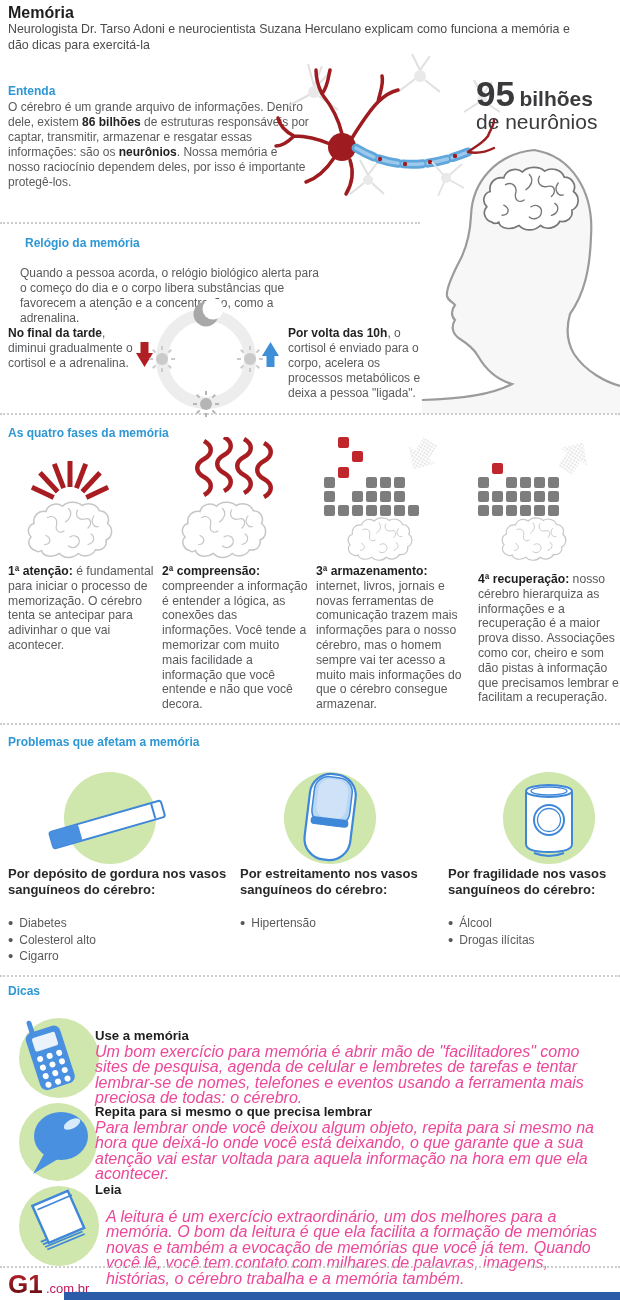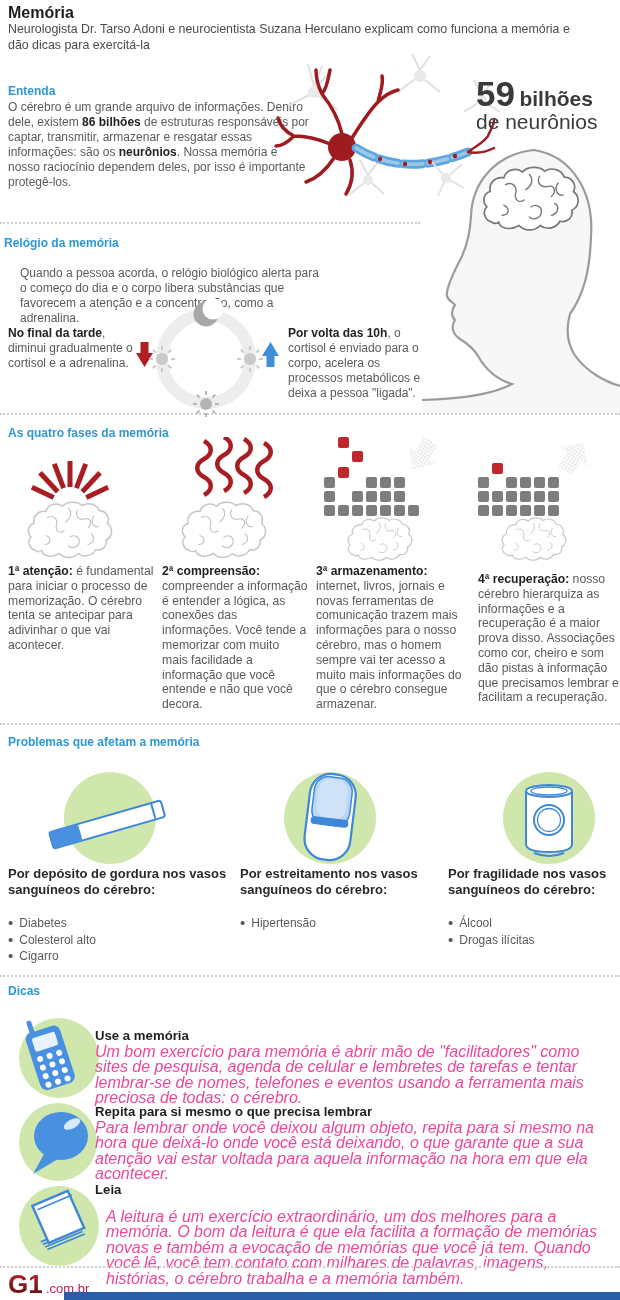--- a/index.html
+++ b/index.html
@@ -118,37 +118,37 @@
           <circle cx="183" cy="104" r="2.2"></circle>
       </g>
       <g fill="none" stroke="#9e1c20" stroke-width="2.4" stroke-linecap="round">
         <path d="M196,100 C204,94 210,92 216,84 M216,84 C218,78 222,74 222,68"></path>
         <path d="M196,100 C206,102 214,100 222,96"></path>
       </g>
     </g>
   </svg>
 
   <div class="abs" style="left:476px;top:76px;width:142px;z-index:3;">
-    <div class="stat-line1"><span class="stat-num">59</span> <span class="stat-unit">bilhões</span></div>
+    <div class="stat-line1"><span class="stat-num">95</span> <span class="stat-unit">bilhões</span></div>
     <div class="stat-line2">de neurônios</div>
   </div>
 
   <svg class="abs" style="left:422px;top:142px;" width="198" height="272" viewBox="0 0 198 272">
     <path d="M112,8 C74,12 50,40 49,74 C48,94 44,108 36,122 C30,134 24,148 25,154 C26,159 31,160 33,163 C29,168 29,174 33,178 C29,184 30,192 38,197 C46,202 52,207 56,214 C64,228 76,238 90,242 C72,252 40,257 0,258 L0,272 L198,272 L198,244 C184,240 164,230 152,212 C145,200 144,186 148,172 C162,152 168,128 169,94 C172,50 150,14 112,8 Z" fill="#f7f7f7"></path>
     <path d="M0,258 C40,257 72,252 90,242 C76,238 64,228 56,214 C52,207 46,202 38,197 C30,192 29,184 33,178 C29,174 29,168 33,163 C31,160 26,159 25,154 C24,148 30,134 36,122 C44,108 48,94 49,74 C50,40 74,12 112,8 C150,14 172,50 169,94 C168,128 162,152 148,172 C144,186 145,200 152,212 C164,230 184,240 198,244" fill="none" stroke="#9b9b9b" stroke-width="2.2"></path>
     <g transform="translate(6,18)" stroke="#e2e2e2" stroke-width="1.8" fill="none">
       <path d="M18,18 L4,2 M18,18 L34,4 M18,18 L10,36 M18,18 L36,28"></path>
         <circle cx="18" cy="18" r="5" fill="#e9e9e9" stroke="none"></circle>
     </g>
     <use href="#brainSym" x="58" y="22" width="102" height="72" style="color:#777779"></use>
   </svg>
 
   <div class="abs divider" style="left:0;top:222px;width:420px;"></div>
 
-  <div class="abs sec-head" style="left:4px;top:236px;">Relógio da memória</div>
+  <div class="abs sec-head" style="left:25px;top:236px;">Relógio da memória</div>
   <p class="abs body-txt" style="left:8px;top:254px;width:302px;margin:12px;">Quando a pessoa acorda, o relógio biológico alerta para o começo do dia e o corpo libera substâncias que favorecem a atenção e a concentração, como a adrenalina.</p>
 
   <p class="abs body-txt" style="left:8px;top:326px;width:126px;margin:0;"><b>No final da tarde</b><span>, diminui gradualmente o cortisol e a adrenalina.</span></p>
 
   <svg class="abs" style="left:136px;top:342px;" width="17" height="25" viewBox="0 0 17 25">
     <path d="M4.5,0 H12.5 V11 H17 L8.5,25 0,11 H4.5 Z" fill="#b01f24"></path>
   </svg>
 
   <svg class="abs" style="left:146px;top:300px;" width="120" height="118" viewBox="0 0 120 118">
     <circle cx="60" cy="59" r="44" fill="none" stroke="#ededed" stroke-width="12"></circle>

